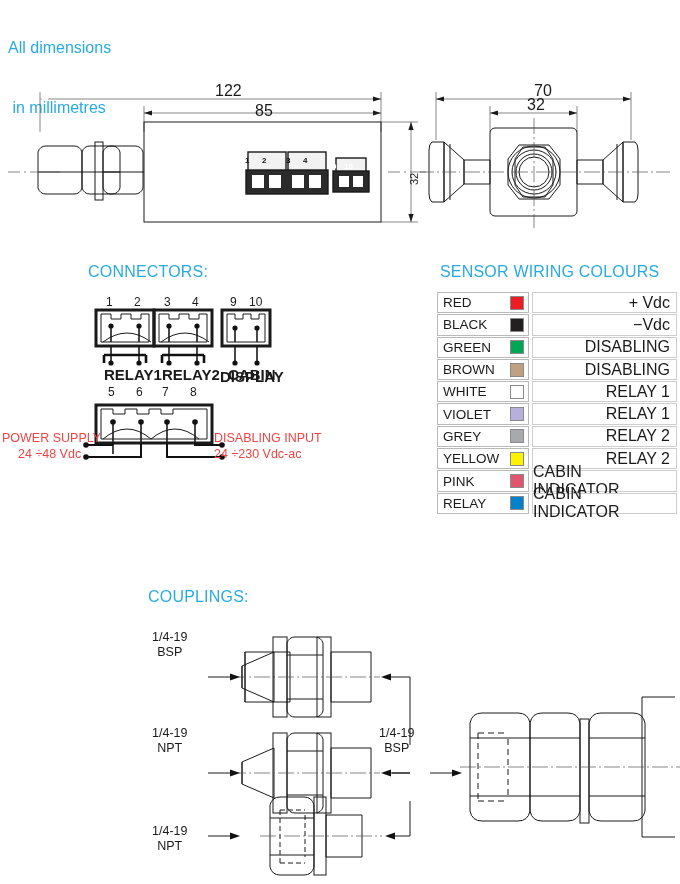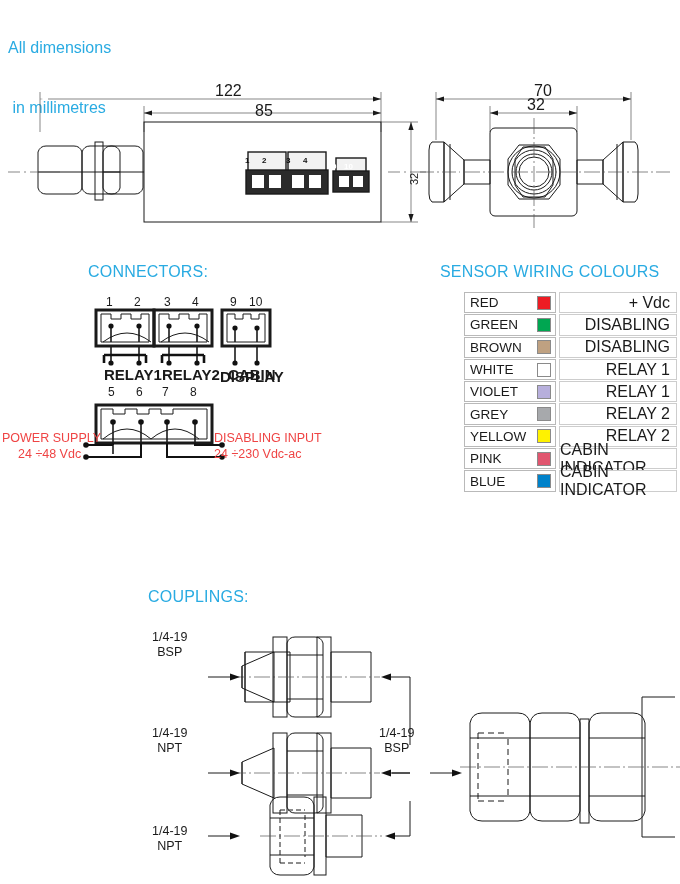--- a/index.html
+++ b/index.html
@@ -80,21 +80,20 @@
   .wname {
     width: 92px;
     border: 1px solid #b9b9b9;
     display: flex;
     align-items: center;
     padding: 0 4px 0 5px;
     font-size: 13.5px;
     color: #1a1a1a;
     justify-content: space-between;
     background: #fff;
-    margin-left: 27px;
   }
   .wswatch {
     width: 14px; height: 14px;
     flex: 0 0 14px;
     border: 1px solid #8a8a8a;
   }
   .wfunc {
     flex: 1;
     margin-left: 3px;
     border: 1px solid #cdcdcd;
@@ -360,20 +359,27 @@
 <div class="abs" id="wiring-table">
     <div class="wrow">
       <div class="wname">
         <span>RED</span>
         <span class="wswatch" style="background: rgb(237, 28, 36);"></span>
       </div>
       <div class="wfunc">+ Vdc</div>
     </div>
     <div class="wrow">
       <div class="wname">
+        <span>BLACK</span>
+        <span class="wswatch" style="background: rgb(35, 31, 32);"></span>
+      </div>
+      <div class="wfunc">−Vdc</div>
+    </div>
+    <div class="wrow">
+      <div class="wname">
         <span>GREEN</span>
         <span class="wswatch" style="background: rgb(0, 166, 81);"></span>
       </div>
       <div class="wfunc">DISABLING</div>
     </div>
     <div class="wrow">
       <div class="wname">
         <span>BROWN</span>
         <span class="wswatch" style="background: rgb(191, 161, 129);"></span>
       </div>
@@ -409,21 +415,21 @@
     </div>
     <div class="wrow">
       <div class="wname">
         <span>PINK</span>
         <span class="wswatch" style="background: rgb(225, 86, 111);"></span>
       </div>
       <div class="wfunc">CABIN INDICATOR</div>
     </div>
     <div class="wrow">
       <div class="wname">
-        <span>BLUE</span>
+        <span>RELAY</span>
         <span class="wswatch" style="background: rgb(0, 130, 202);"></span>
       </div>
       <div class="wfunc">CABIN INDICATOR</div>
     </div>
   </div>
 
 <div class="abs section-heading" style="left:148px; top:588px;text-align:right;">COUPLINGS:</div>
 
 <div class="abs" style="left:130px; top:605px;">
 <svg width="550" height="275" viewBox="0 0 550 275">

